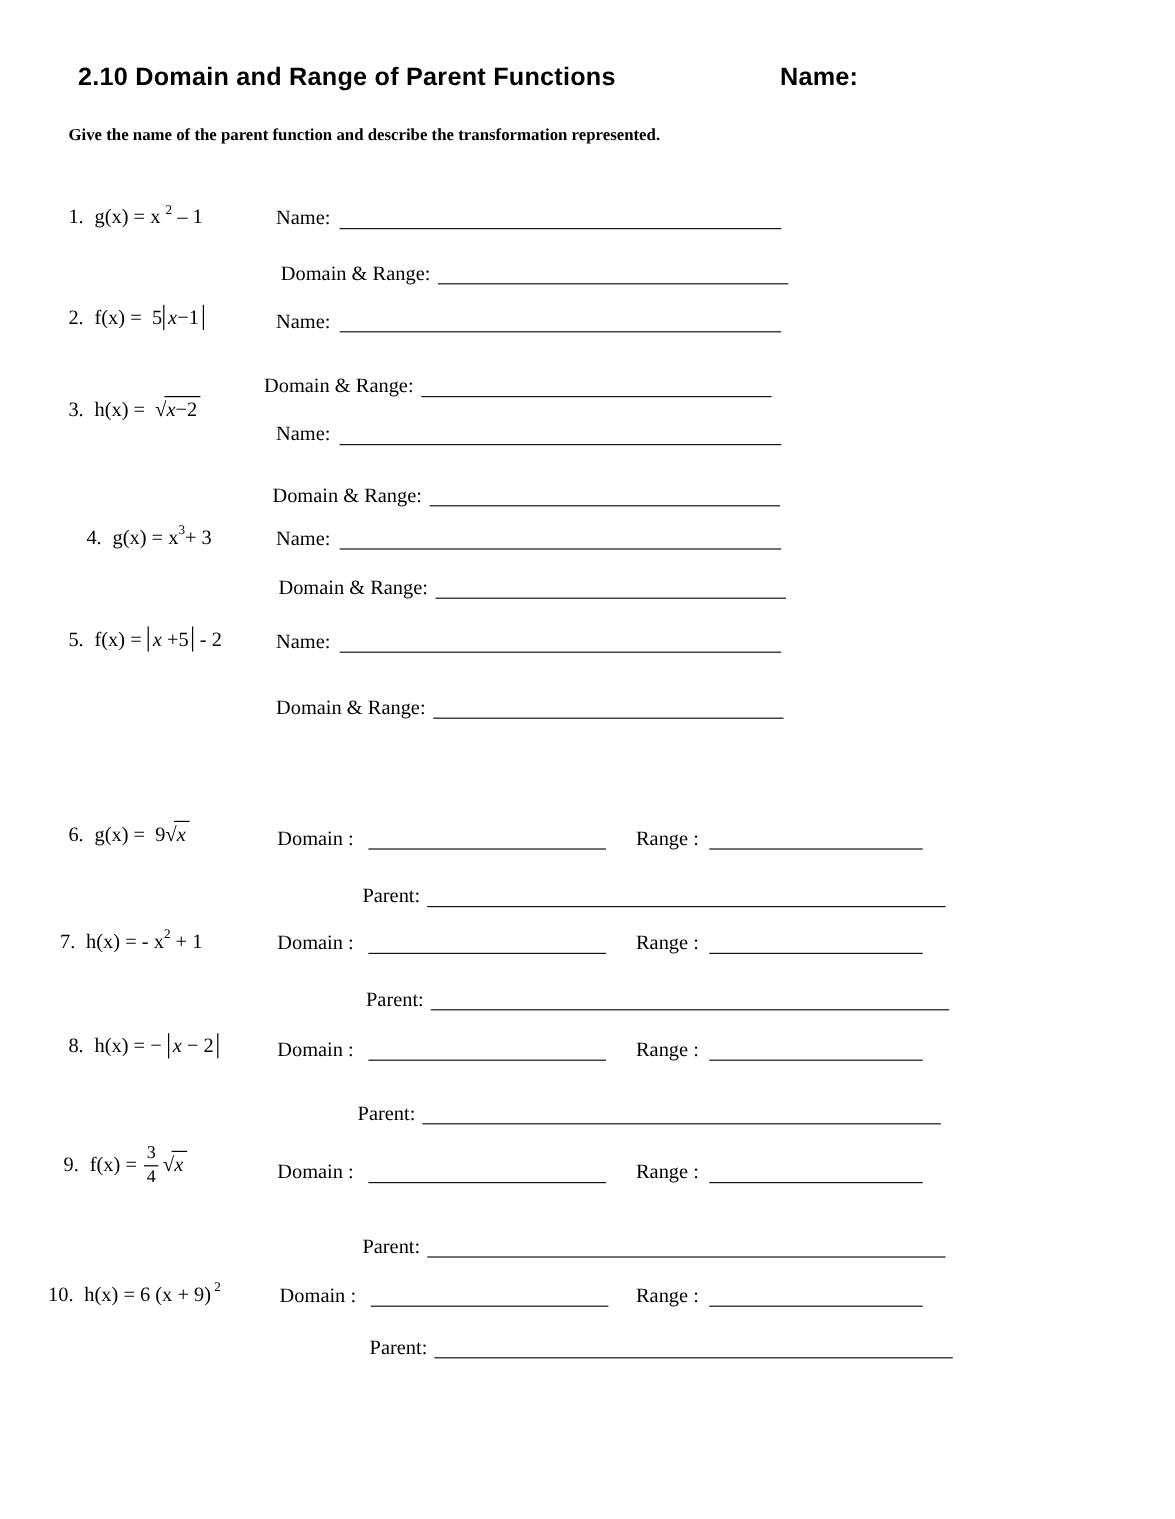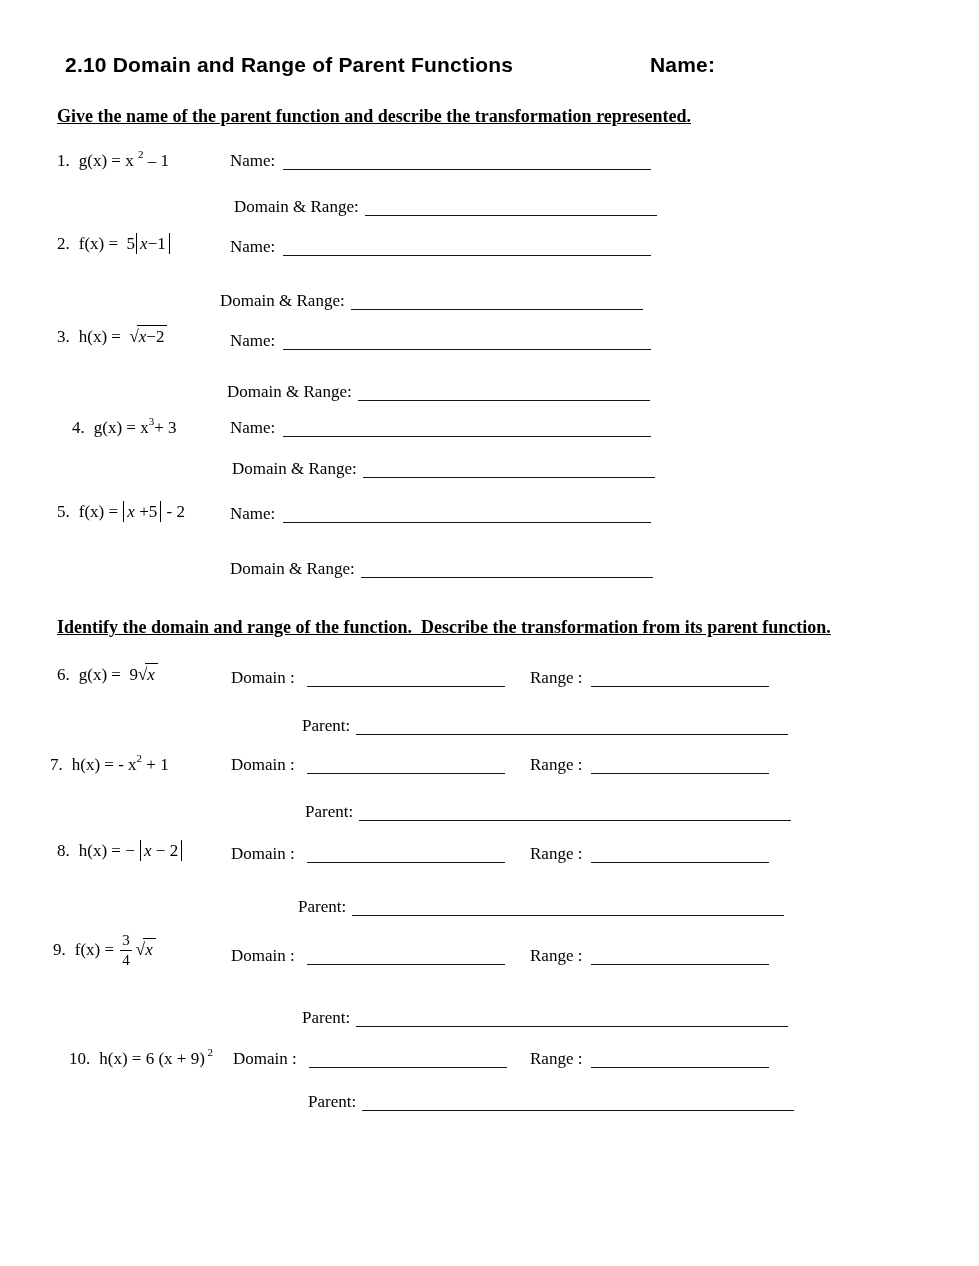--- a/index.html
+++ b/index.html
@@ -1,21 +1,21 @@
 <!DOCTYPE html>
 <html><head>
 <meta charset="utf-8">
 <style>
   html,body{margin:0;padding:0;background:#ffffff;}
   .page{position:relative;width:979px;height:1266px;background:#ffffff;color:#000;
         font-family:"Liberation Serif", serif;overflow:hidden;}
   .abs-el{position:absolute;white-space:pre;}
   .title{font-family:"Liberation Sans", sans-serif;font-weight:700;font-size:21px;letter-spacing:.2px;}
-  .instr{font-weight:700;font-size:18px;text-decoration:underline;}
-  .line{font-size:17px;}
+  .instr{font-weight:700;font-size:14px;}
+  .line{font-size:17px;margin-top:21px;}
   .qnum{display:inline-block;margin-right:9px;}
   .formula sup{font-size:11px;position:relative;top:-1px;}
   .abs{border-left:1.3px solid #000;border-right:1.3px solid #000;padding:1px 3px;margin:0 1px;}
   .abs i, .rad i{font-style:italic;}
   .sqrt{white-space:pre;}
   .sqrt .sign{font-style:normal;}
   .rad{border-top:1.4px solid #000;padding:1px 3px 0 2px;margin-left:-2px;}
   .frac{display:inline-block;text-align:center;vertical-align:middle;font-size:15px;line-height:1.15;margin:0 4px 0 2px;}
   .frac .fn{display:block;border-bottom:1.3px solid #000;padding:0 2px 1px;}
   .frac .fd{display:block;padding-top:1px;}
@@ -37,33 +37,32 @@
   <div class="abs-el instr" style="left:57px;top:106px">Give the name of the parent function and describe the transformation represented.</div>
 
   <div class="abs-el line formula" style="left:57px;top:149px"><span class="qnum">1.</span><span><span>g(x) = x </span><sup>2</sup><span> – 1</span></span></div>
   <div class="abs-el line" style="left:230px;top:151px"><span>Name:</span><span class="blank b-name"></span></div>
   <div class="abs-el line" style="left:234px;top:197px"><span>Domain &amp; Range:</span><span class="blank b-dr"></span></div>
 
   <div class="abs-el line formula" style="left:57px;top:234px"><span class="qnum">2.</span><span><span>f(x) =  5</span><span class="abs"><i>x</i><span>−1</span></span></span></div>
   <div class="abs-el line" style="left:230px;top:237px"><span>Name:</span><span class="blank b-name"></span></div>
   <div class="abs-el line" style="left:220px;top:291px"><span>Domain &amp; Range:</span><span class="blank b-dr"></span></div>
 
-  <div class="abs-el line formula" style="left:57px;top:327px"><span class="qnum">3.</span><span><span>h(x) =  </span><span class="sqrt"><span class="sign">√</span><span class="rad"><i>x</i><span>−2</span></span></span></span></div>
+  <div class="abs-el line formula" style="left:57px;top:311px"><span class="qnum">3.</span><span><span>h(x) =  </span><span class="sqrt"><span class="sign">√</span><span class="rad"><i>x</i><span>−2</span></span></span></span></div>
   <div class="abs-el line" style="left:230px;top:331px"><span>Name:</span><span class="blank b-name"></span></div>
   <div class="abs-el line" style="left:227px;top:382px"><span>Domain &amp; Range:</span><span class="blank b-dr"></span></div>
 
   <div class="abs-el line formula" style="left:72px;top:416px"><span class="qnum">4.</span><span><span>g(x) = x</span><sup>3</sup><span>+ 3</span></span></div>
   <div class="abs-el line" style="left:230px;top:418px"><span>Name:</span><span class="blank b-name"></span></div>
   <div class="abs-el line" style="left:232px;top:459px"><span>Domain &amp; Range:</span><span class="blank b-dr"></span></div>
 
   <div class="abs-el line formula" style="left:57px;top:502px"><span class="qnum">5.</span><span><span>f(x) = </span><span class="abs"><i>x</i><span> +5</span></span><span> - 2</span></span></div>
   <div class="abs-el line" style="left:230px;top:504px"><span>Name:</span><span class="blank b-name"></span></div>
   <div class="abs-el line" style="left:230px;top:559px"><span>Domain &amp; Range:</span><span class="blank b-dr"></span></div>
 
-  <div class="abs-el instr" style="left:57px;top:617px">Identify the domain and range of the function.  Describe the transformation from its parent function.</div>
 
   <div class="abs-el line formula" style="left:57px;top:665px"><span class="qnum">6.</span><span><span>g(x) =  9</span><span class="sqrt"><span class="sign">√</span><span class="rad"><i>x</i></span></span></span></div>
   <div class="abs-el line" style="left:231px;top:668px"><span>Domain :</span><span class="blank b-dom"></span></div>
   <div class="abs-el line" style="left:530px;top:668px"><span>Range :</span><span class="blank b-rng"></span></div>
   <div class="abs-el line" style="left:302px;top:716px"><span>Parent:</span><span class="blank b-par"></span></div>
 
   <div class="abs-el line formula" style="left:50px;top:753px"><span class="qnum">7.</span><span><span>h(x) = - x</span><sup>2</sup><span> + 1</span></span></div>
   <div class="abs-el line" style="left:231px;top:755px"><span>Domain :</span><span class="blank b-dom"></span></div>
   <div class="abs-el line" style="left:530px;top:755px"><span>Range :</span><span class="blank b-rng"></span></div>
   <div class="abs-el line" style="left:305px;top:802px"><span>Parent:</span><span class="blank b-par"></span></div>
@@ -71,18 +70,18 @@
   <div class="abs-el line formula" style="left:57px;top:841px"><span class="qnum">8.</span><span><span>h(x) = − </span><span class="abs"><i>x</i><span> − 2</span></span></span></div>
   <div class="abs-el line" style="left:231px;top:844px"><span>Domain :</span><span class="blank b-dom"></span></div>
   <div class="abs-el line" style="left:530px;top:844px"><span>Range :</span><span class="blank b-rng"></span></div>
   <div class="abs-el line" style="left:298px;top:897px"><span>Parent:</span><span class="blank b-par"></span></div>
 
   <div class="abs-el line formula" style="left:53px;top:932px"><span class="qnum">9.</span><span><span>f(x) = </span><span class="frac"><span class="fn">3</span><span class="fd">4</span></span><span class="sqrt"><span class="sign">√</span><span class="rad"><i>x</i></span></span></span></div>
   <div class="abs-el line" style="left:231px;top:946px"><span>Domain :</span><span class="blank b-dom"></span></div>
   <div class="abs-el line" style="left:530px;top:946px"><span>Range :</span><span class="blank b-rng"></span></div>
   <div class="abs-el line" style="left:302px;top:1008px"><span>Parent:</span><span class="blank b-par"></span></div>
 
-  <div class="abs-el line formula" style="left:69px;top:1047px"><span class="qnum">10.</span><span><span>h(x) = 6 (x + 9)</span><sup> 2</sup></span></div>
+  <div class="abs-el line formula" style="left:40px;top:1047px"><span class="qnum">10.</span><span><span>h(x) = 6 (x + 9)</span><sup> 2</sup></span></div>
   <div class="abs-el line" style="left:233px;top:1049px"><span>Domain :</span><span class="blank b-dom"></span></div>
   <div class="abs-el line" style="left:530px;top:1049px"><span>Range :</span><span class="blank b-rng"></span></div>
   <div class="abs-el line" style="left:308px;top:1092px"><span>Parent:</span><span class="blank b-par"></span></div>
 
 </div>
 
 </body></html>

